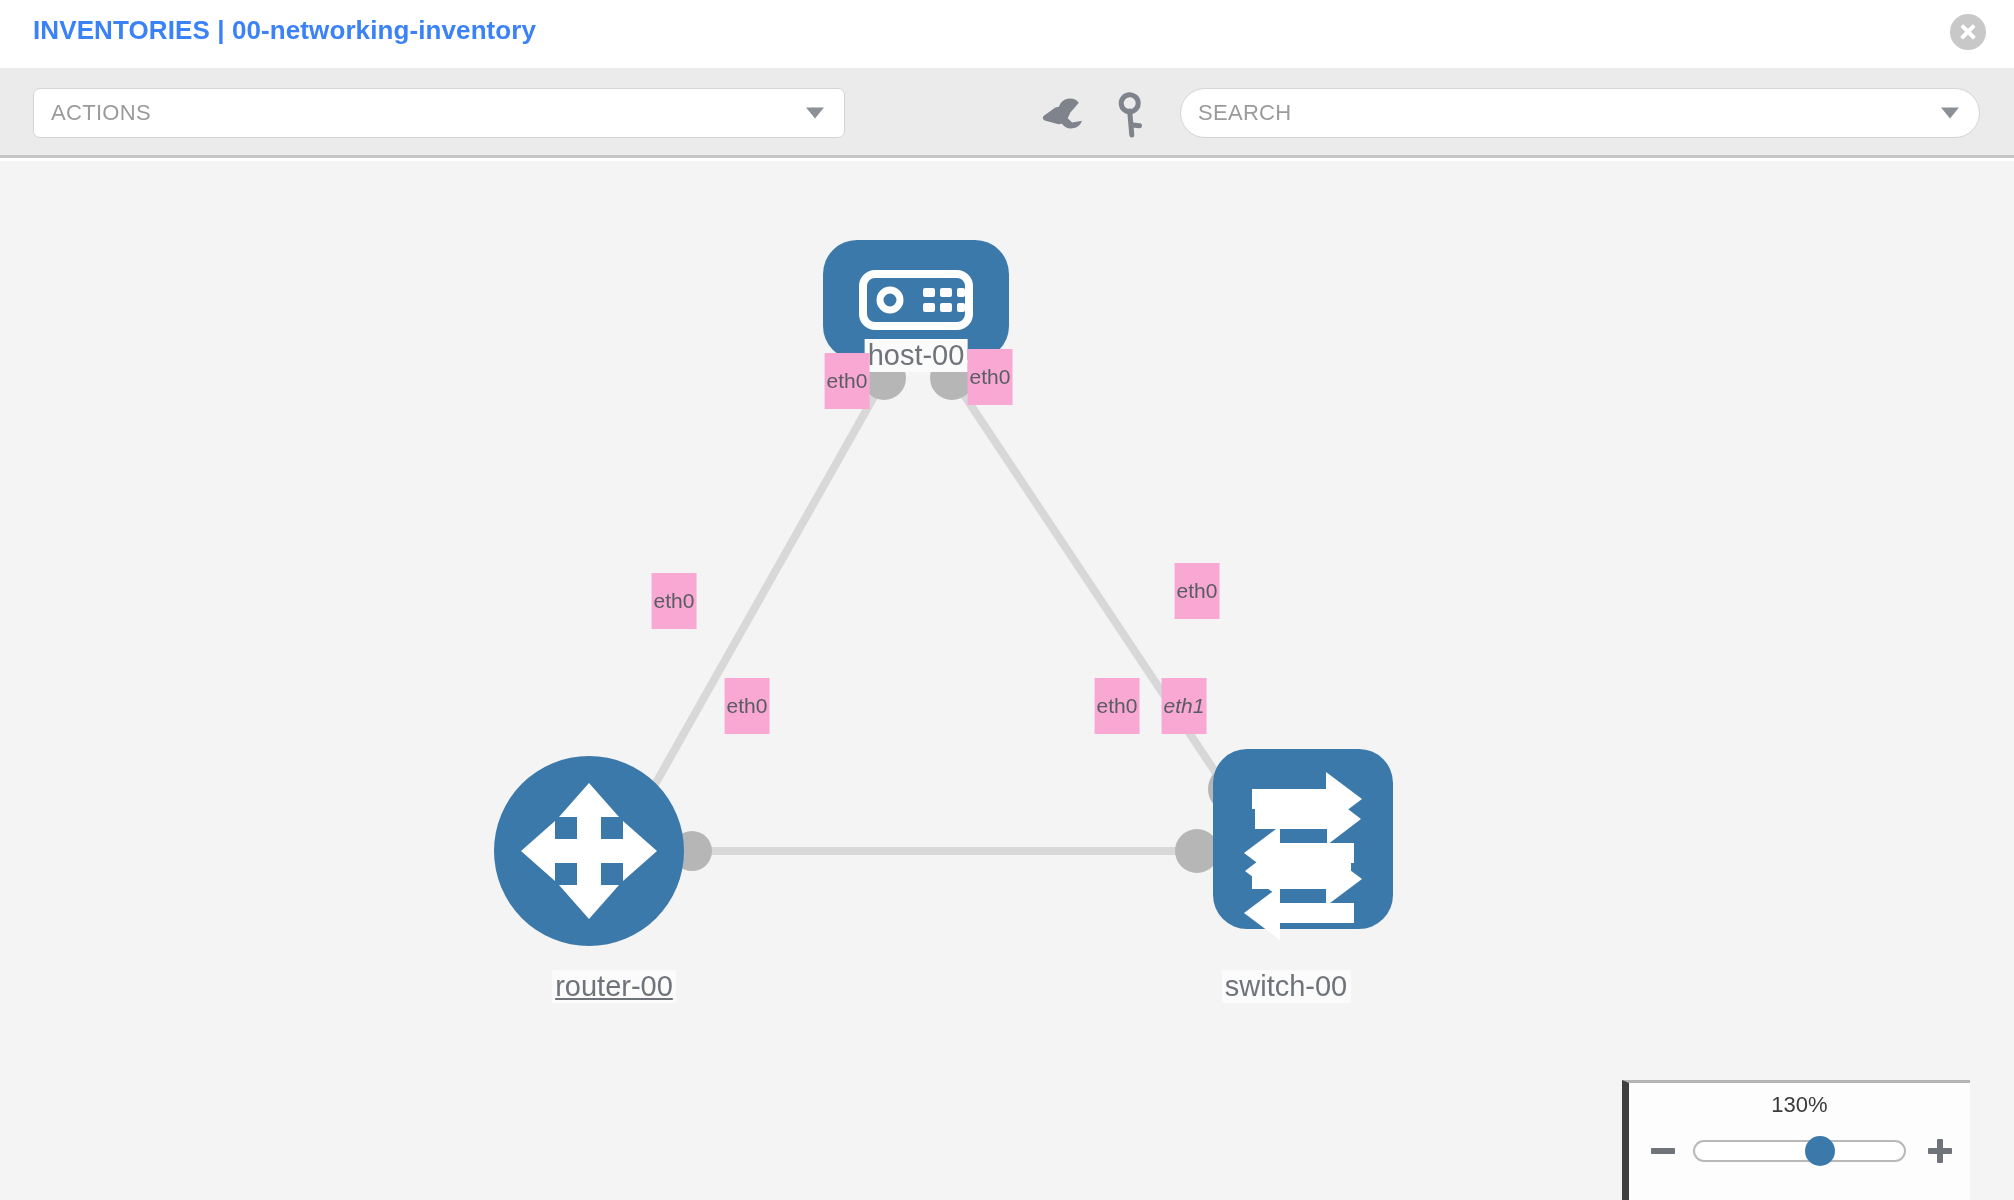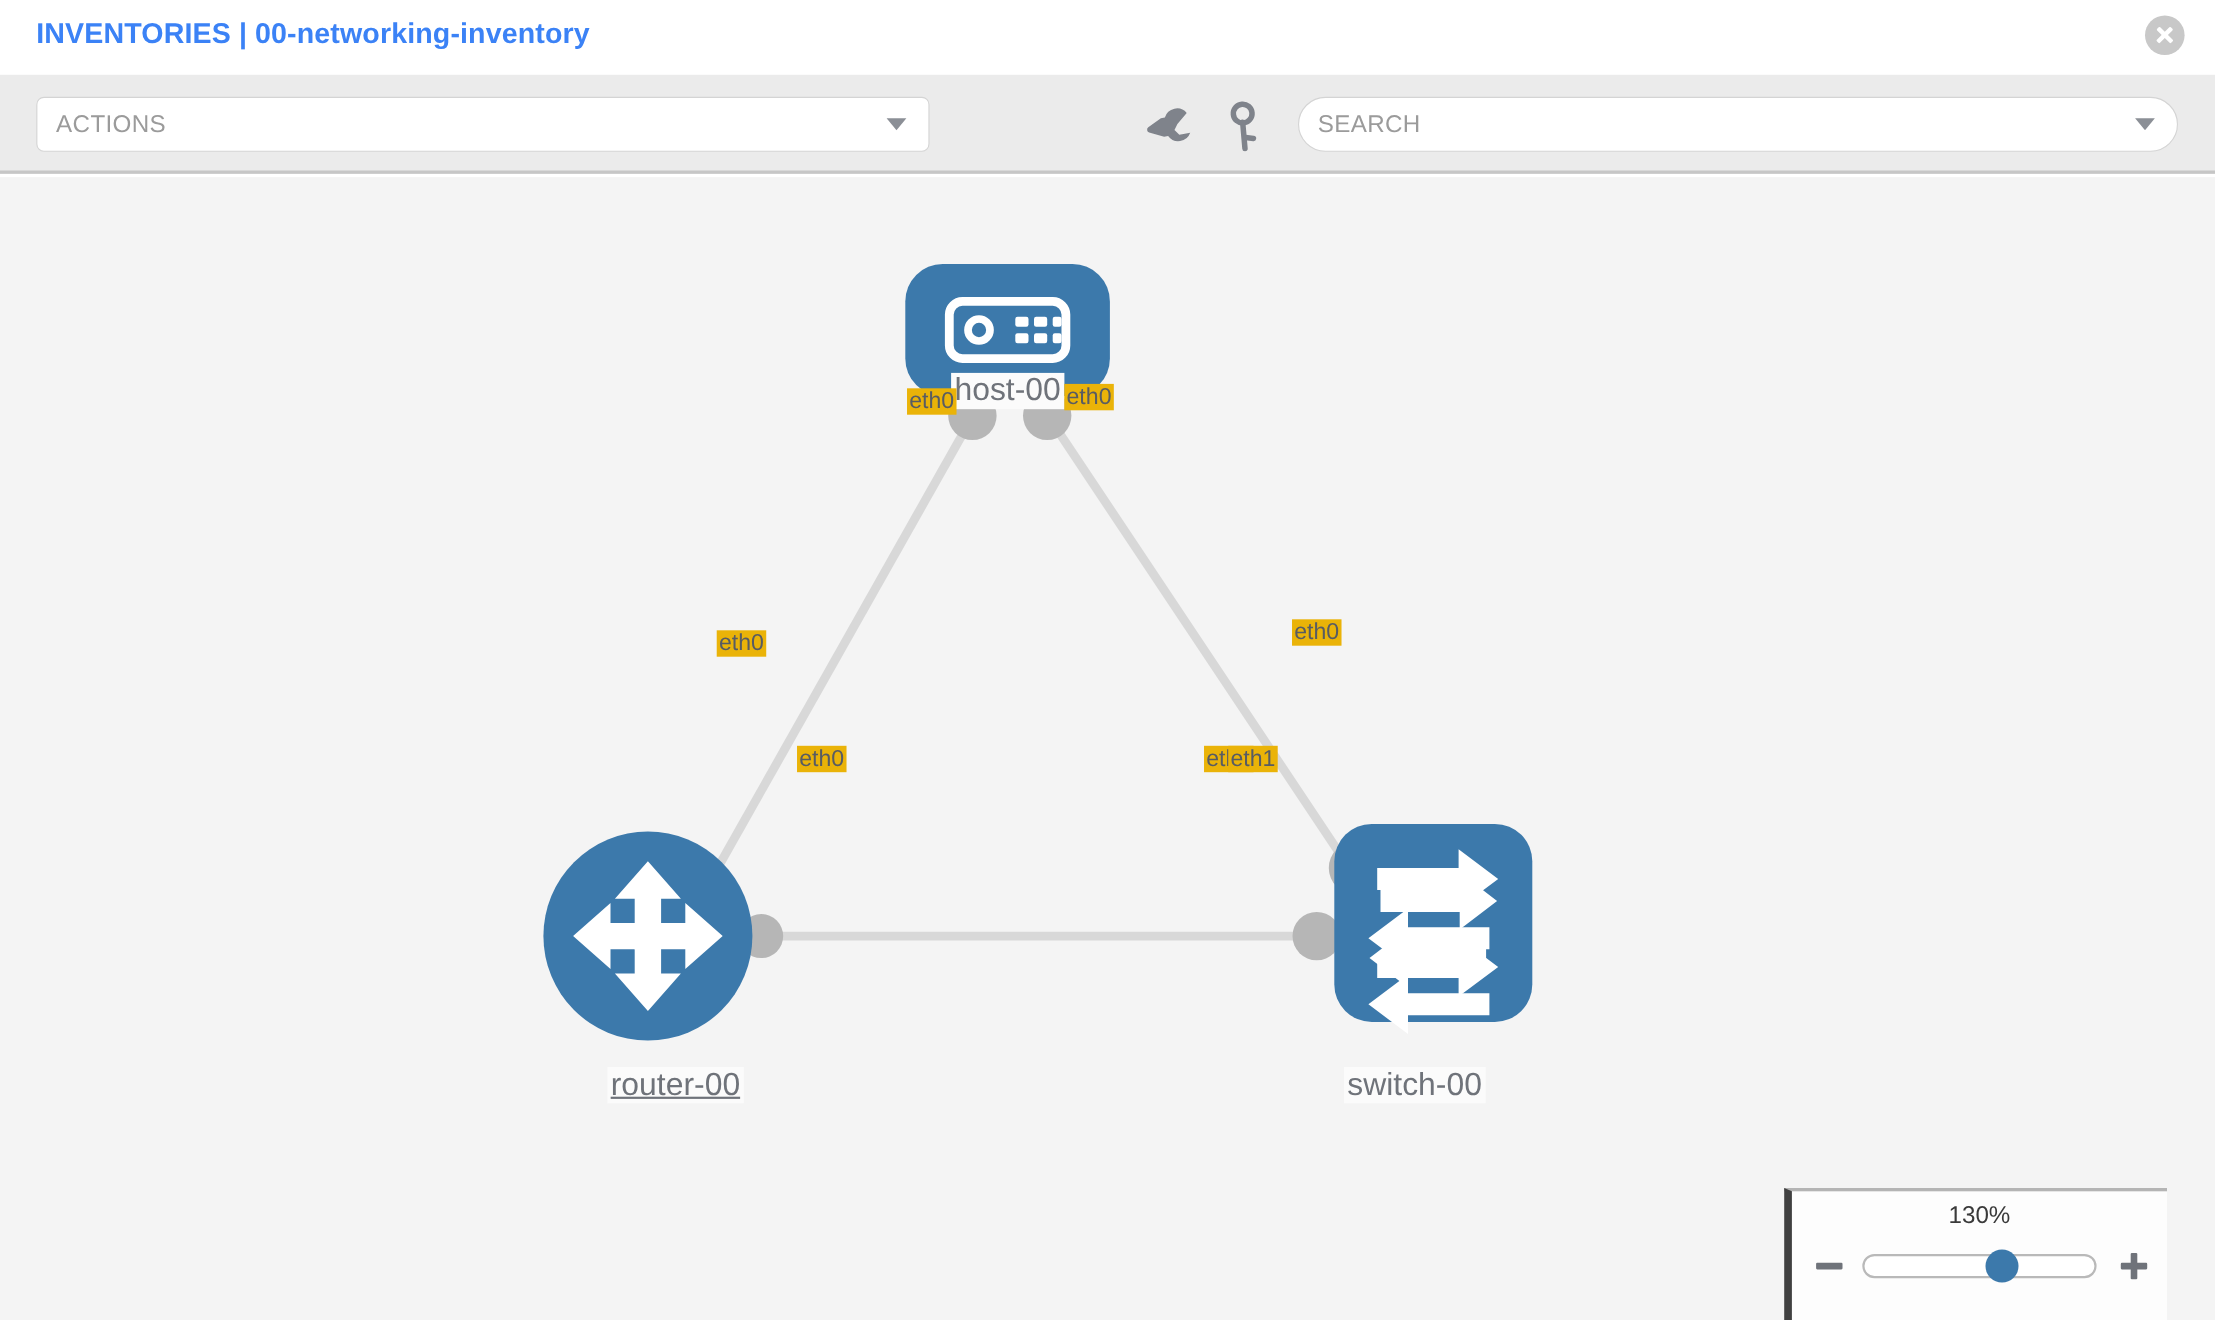--- a/index.html
+++ b/index.html
@@ -71,21 +71,21 @@
   .graph-svg { position:absolute; left:0; top:0; width:2014px; height:1039px; }
 
   
   .node-label {
     position:absolute; font-size:29px; color:#6f737a;
     background:#fbfbfb; padding:0 3px; white-space:nowrap;
     transform:translateX(-50%);
   }
   .port-label {
     position:absolute; font-size:21px; color:#585c63;
-    background:#eab308; padding:0 2px; white-space:nowrap;
+    background:#f9a8d4; padding:16px 2px; white-space:nowrap;
     transform:translateX(-50%);
   }
 
   
   .zoom-panel {
     position:absolute; left:1622px; top:1080px;
     width:348px; height:120px;
     background:#fdfdfd;
     border-left:7px solid #404040;
     border-top:3px solid #b4b4b4;
@@ -234,21 +234,21 @@
     <div class="node-label" style="left:916px; top:178px;text-align:center;">host-00</div>
     <div class="node-label" style="left:614px; top:809px;text-decoration:underline;">router-00</div>
     <div class="node-label" style="left:1286px; top:809px;">switch-00</div>
 
     <div class="port-label" style="left:847px; top:192px;">eth0</div>
     <div class="port-label" style="left:990px; top:188px;">eth0</div>
     <div class="port-label" style="left:674px; top:412px;">eth0</div>
     <div class="port-label" style="left:1197px; top:402px;">eth0</div>
     <div class="port-label" style="left:747px; top:517px;">eth0</div>
     <div class="port-label" style="left:1117px; top:517px;">eth0</div>
-    <div class="port-label" style="left:1139px; top:517px;">eth1</div>
+    <div class="port-label" style="left:1184px; top:517px;font-style:italic;">eth1</div>
   </div>
 
   <div class="zoom-panel">
     <div class="zoom-value">130%</div>
     <div class="zoom-row">
       <div class="zoom-minus"></div>
       <div class="zoom-track">
         <div class="zoom-thumb" id="zoom-thumb" style="left: 60%;"></div>
       </div>
       <div class="zoom-plus"></div>

